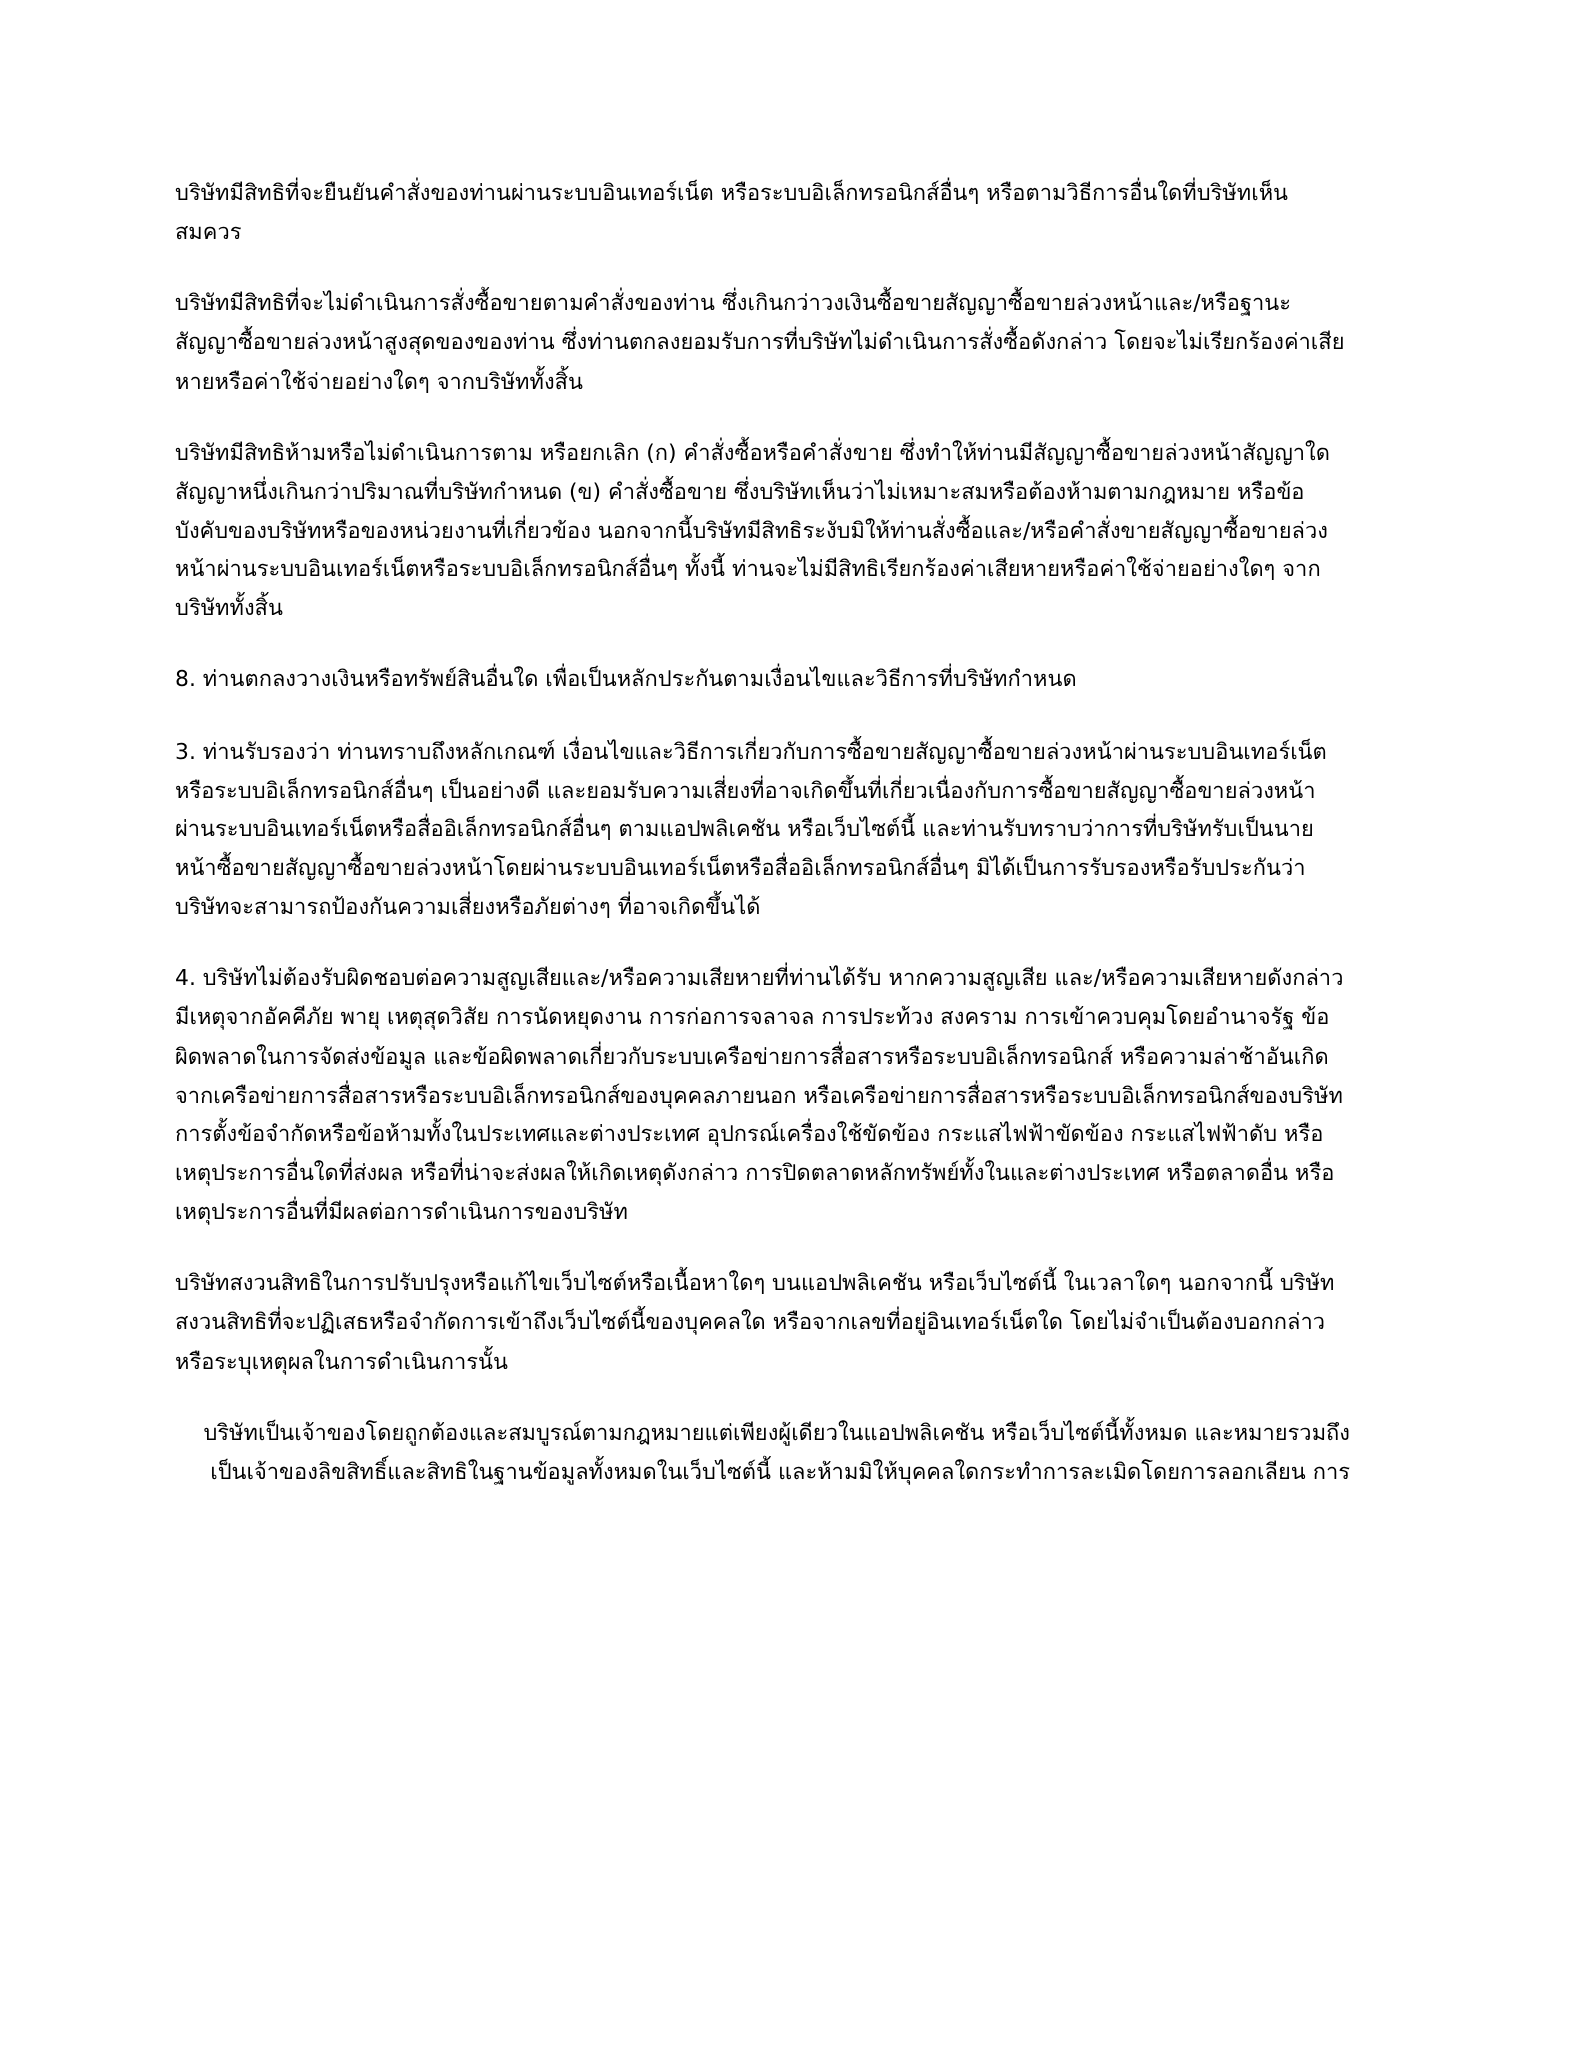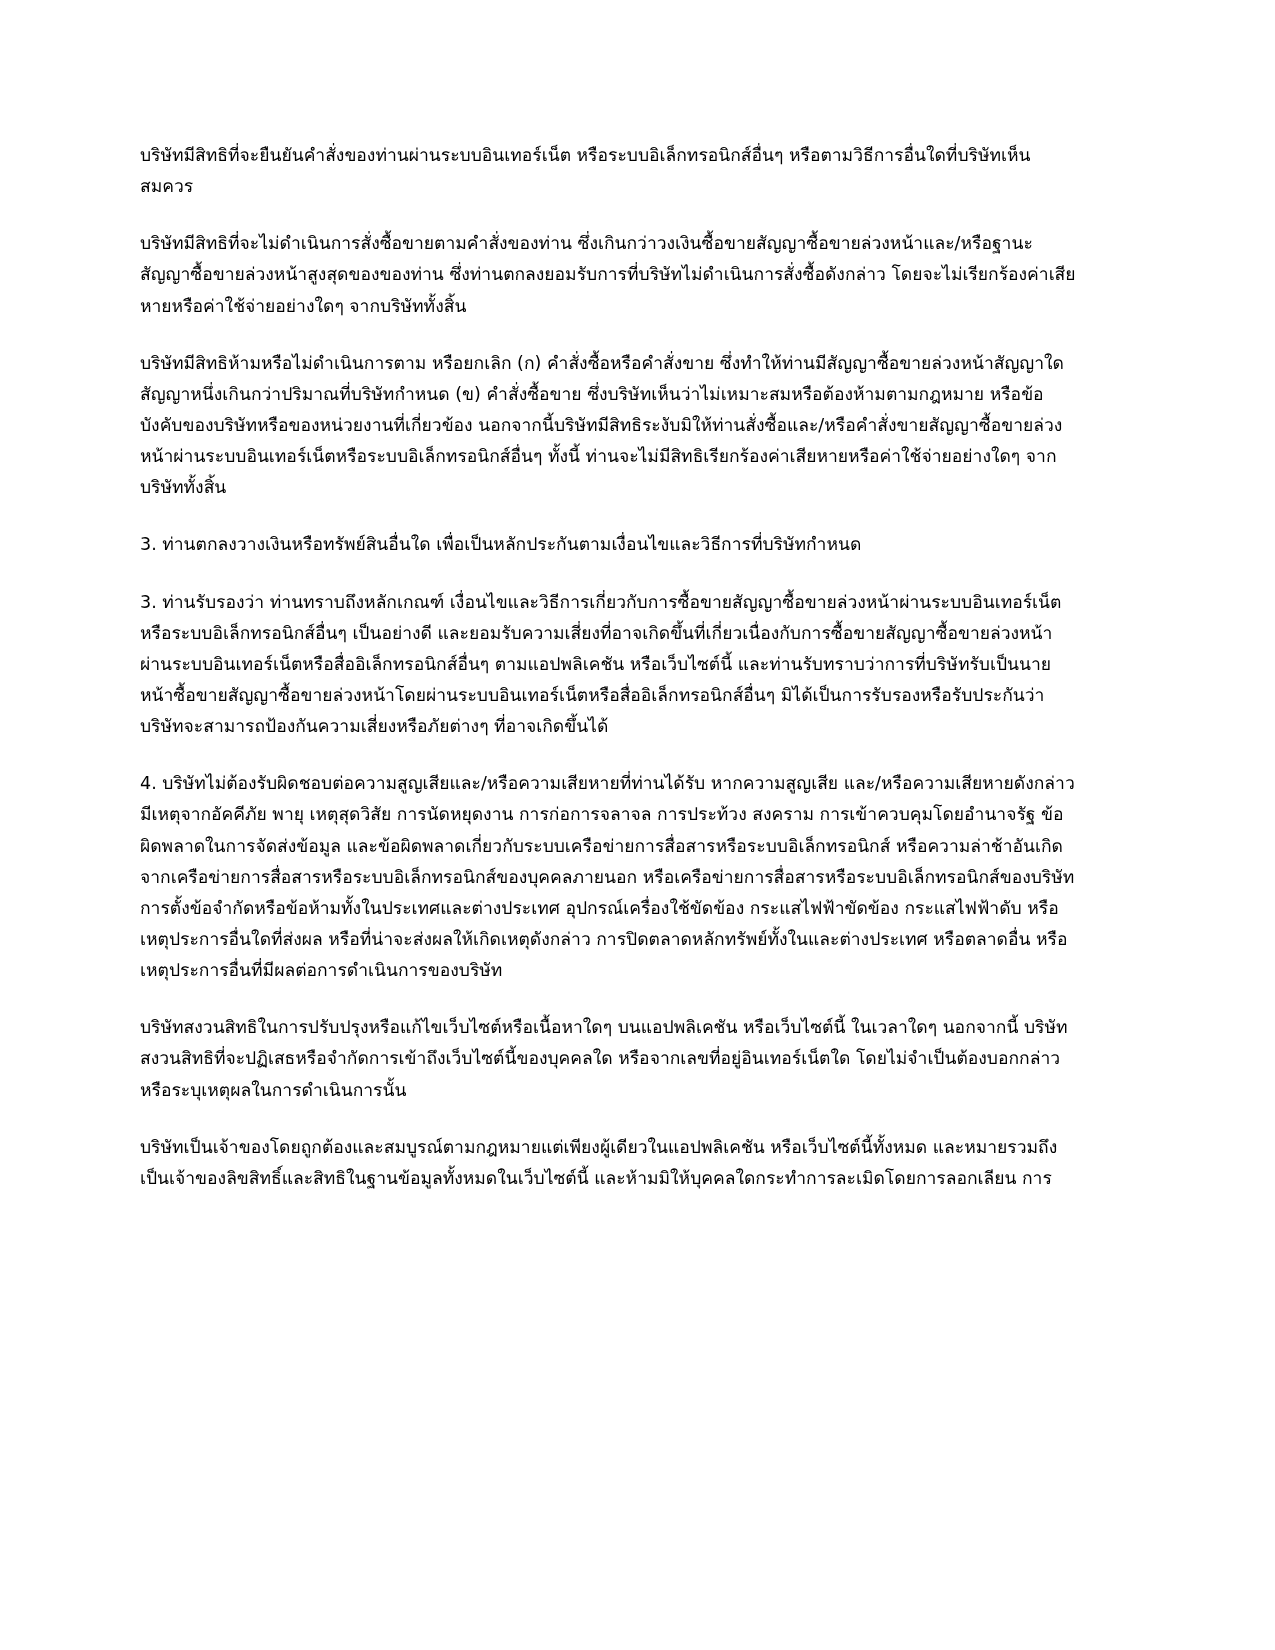--- a/index.html
+++ b/index.html
@@ -31,20 +31,21 @@
     margin: 0 0 26px 0;
     font-size: 17.5px;
     line-height: 1.78;
     text-align: left;
     word-break: break-word;
     font-weight: 400;
     letter-spacing: 0;
   }
   p.para:last-child {
     margin-bottom: 0;
+    text-align: right;
   }
   h2.heading {
     margin: 0 0 22px 0;
     font-size: 17.5px;
     line-height: 1.6;
     font-weight: 700;
   }
   .heading-block {
     margin-top: 8px;
   }
@@ -55,21 +56,21 @@
 <div class="page">
   <div class="content">
 
 
     <p class="para">บริษัทมีสิทธิที่จะยืนยันคำสั่งของท่านผ่านระบบอินเทอร์เน็ต หรือระบบอิเล็กทรอนิกส์อื่นๆ หรือตามวิธีการอื่นใดที่บริษัทเห็นสมควร</p>
 
     <p class="para">บริษัทมีสิทธิที่จะไม่ดำเนินการสั่งซื้อขายตามคำสั่งของท่าน ซึ่งเกินกว่าวงเงินซื้อขายสัญญาซื้อขายล่วงหน้าและ/หรือฐานะสัญญาซื้อขายล่วงหน้าสูงสุดของของท่าน ซึ่งท่านตกลงยอมรับการที่บริษัทไม่ดำเนินการสั่งซื้อดังกล่าว โดยจะไม่เรียกร้องค่าเสียหายหรือค่าใช้จ่ายอย่างใดๆ จากบริษัททั้งสิ้น</p>
 
     <p class="para">บริษัทมีสิทธิห้ามหรือไม่ดำเนินการตาม หรือยกเลิก (ก) คำสั่งซื้อหรือคำสั่งขาย ซึ่งทำให้ท่านมีสัญญาซื้อขายล่วงหน้าสัญญาใดสัญญาหนึ่งเกินกว่าปริมาณที่บริษัทกำหนด (ข) คำสั่งซื้อขาย ซึ่งบริษัทเห็นว่าไม่เหมาะสมหรือต้องห้ามตามกฎหมาย หรือข้อบังคับของบริษัทหรือของหน่วยงานที่เกี่ยวข้อง นอกจากนี้บริษัทมีสิทธิระงับมิให้ท่านสั่งซื้อและ/หรือคำสั่งขายสัญญาซื้อขายล่วงหน้าผ่านระบบอินเทอร์เน็ตหรือระบบอิเล็กทรอนิกส์อื่นๆ ทั้งนี้ ท่านจะไม่มีสิทธิเรียกร้องค่าเสียหายหรือค่าใช้จ่ายอย่างใดๆ จากบริษัททั้งสิ้น</p>
 
-    <p class="para">3. ท่านตกลงวางเงินหรือทรัพย์สินอื่นใด เพื่อเป็นหลักประกันตามเงื่อนไขและวิธีการที่บริษัทกำหนด</p>
+    <p class="para">8. ท่านตกลงวางเงินหรือทรัพย์สินอื่นใด เพื่อเป็นหลักประกันตามเงื่อนไขและวิธีการที่บริษัทกำหนด</p>
 
     <p class="para">3. ท่านรับรองว่า ท่านทราบถึงหลักเกณฑ์ เงื่อนไขและวิธีการเกี่ยวกับการซื้อขายสัญญาซื้อขายล่วงหน้าผ่านระบบอินเทอร์เน็ตหรือระบบอิเล็กทรอนิกส์อื่นๆ เป็นอย่างดี และยอมรับความเสี่ยงที่อาจเกิดขึ้นที่เกี่ยวเนื่องกับการซื้อขายสัญญาซื้อขายล่วงหน้าผ่านระบบอินเทอร์เน็ตหรือสื่ออิเล็กทรอนิกส์อื่นๆ ตามแอปพลิเคชัน หรือเว็บไซต์นี้ และท่านรับทราบว่าการที่บริษัทรับเป็นนายหน้าซื้อขายสัญญาซื้อขายล่วงหน้าโดยผ่านระบบอินเทอร์เน็ตหรือสื่ออิเล็กทรอนิกส์อื่นๆ มิได้เป็นการรับรองหรือรับประกันว่า บริษัทจะสามารถป้องกันความเสี่ยงหรือภัยต่างๆ ที่อาจเกิดขึ้นได้</p>
 
     <p class="para">4. บริษัทไม่ต้องรับผิดชอบต่อความสูญเสียและ/หรือความเสียหายที่ท่านได้รับ หากความสูญเสีย และ/หรือความเสียหายดังกล่าวมีเหตุจากอัคคีภัย พายุ เหตุสุดวิสัย การนัดหยุดงาน การก่อการจลาจล การประท้วง สงคราม การเข้าควบคุมโดยอำนาจรัฐ ข้อผิดพลาดในการจัดส่งข้อมูล และข้อผิดพลาดเกี่ยวกับระบบเครือข่ายการสื่อสารหรือระบบอิเล็กทรอนิกส์ หรือความล่าช้าอันเกิดจากเครือข่ายการสื่อสารหรือระบบอิเล็กทรอนิกส์ของบุคคลภายนอก หรือเครือข่ายการสื่อสารหรือระบบอิเล็กทรอนิกส์ของบริษัท การตั้งข้อจำกัดหรือข้อห้ามทั้งในประเทศและต่างประเทศ อุปกรณ์เครื่องใช้ขัดข้อง กระแสไฟฟ้าขัดข้อง กระแสไฟฟ้าดับ หรือเหตุประการอื่นใดที่ส่งผล หรือที่น่าจะส่งผลให้เกิดเหตุดังกล่าว การปิดตลาดหลักทรัพย์ทั้งในและต่างประเทศ หรือตลาดอื่น หรือเหตุประการอื่นที่มีผลต่อการดำเนินการของบริษัท</p>
 
 
     <p class="para">บริษัทสงวนสิทธิในการปรับปรุงหรือแก้ไขเว็บไซต์หรือเนื้อหาใดๆ บนแอปพลิเคชัน หรือเว็บไซต์นี้ ในเวลาใดๆ นอกจากนี้ บริษัทสงวนสิทธิที่จะปฏิเสธหรือจำกัดการเข้าถึงเว็บไซต์นี้ของบุคคลใด หรือจากเลขที่อยู่อินเทอร์เน็ตใด โดยไม่จำเป็นต้องบอกกล่าวหรือระบุเหตุผลในการดำเนินการนั้น</p>
 
 
     <p class="para">บริษัทเป็นเจ้าของโดยถูกต้องและสมบูรณ์ตามกฎหมายแต่เพียงผู้เดียวในแอปพลิเคชัน หรือเว็บไซต์นี้ทั้งหมด และหมายรวมถึงเป็นเจ้าของลิขสิทธิ์และสิทธิในฐานข้อมูลทั้งหมดในเว็บไซต์นี้ และห้ามมิให้บุคคลใดกระทำการละเมิดโดยการลอกเลียน การ</p>

